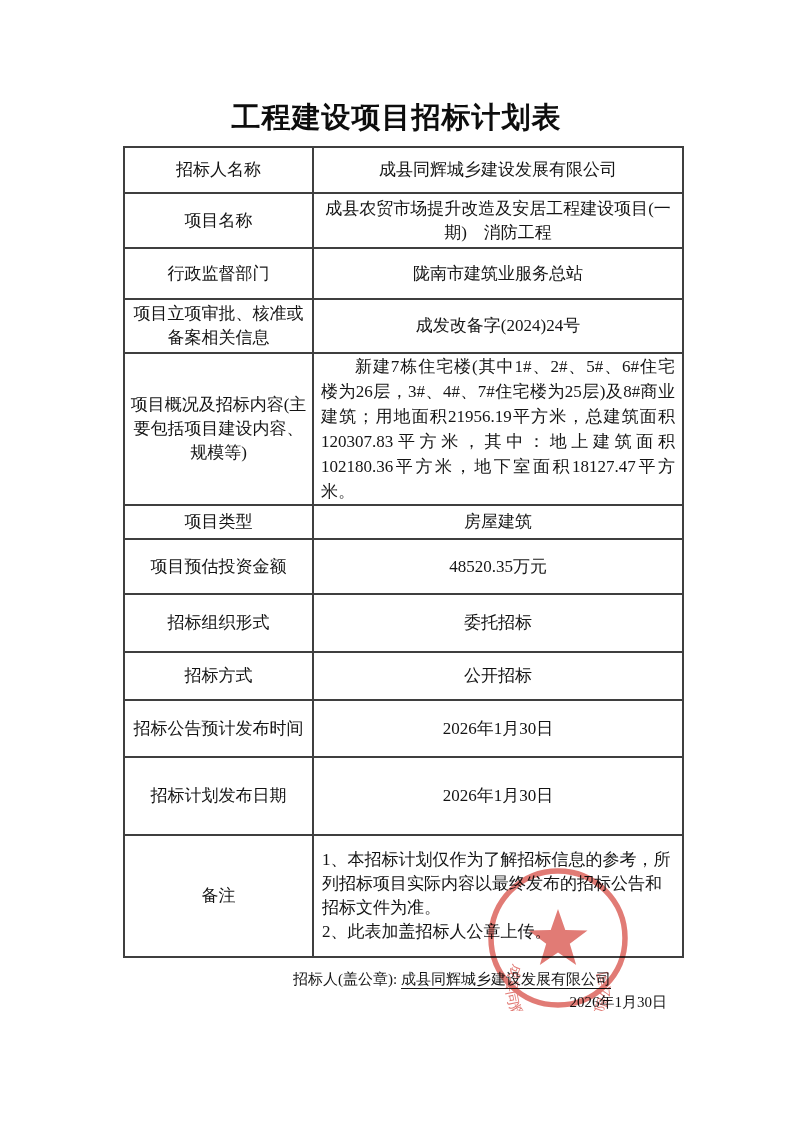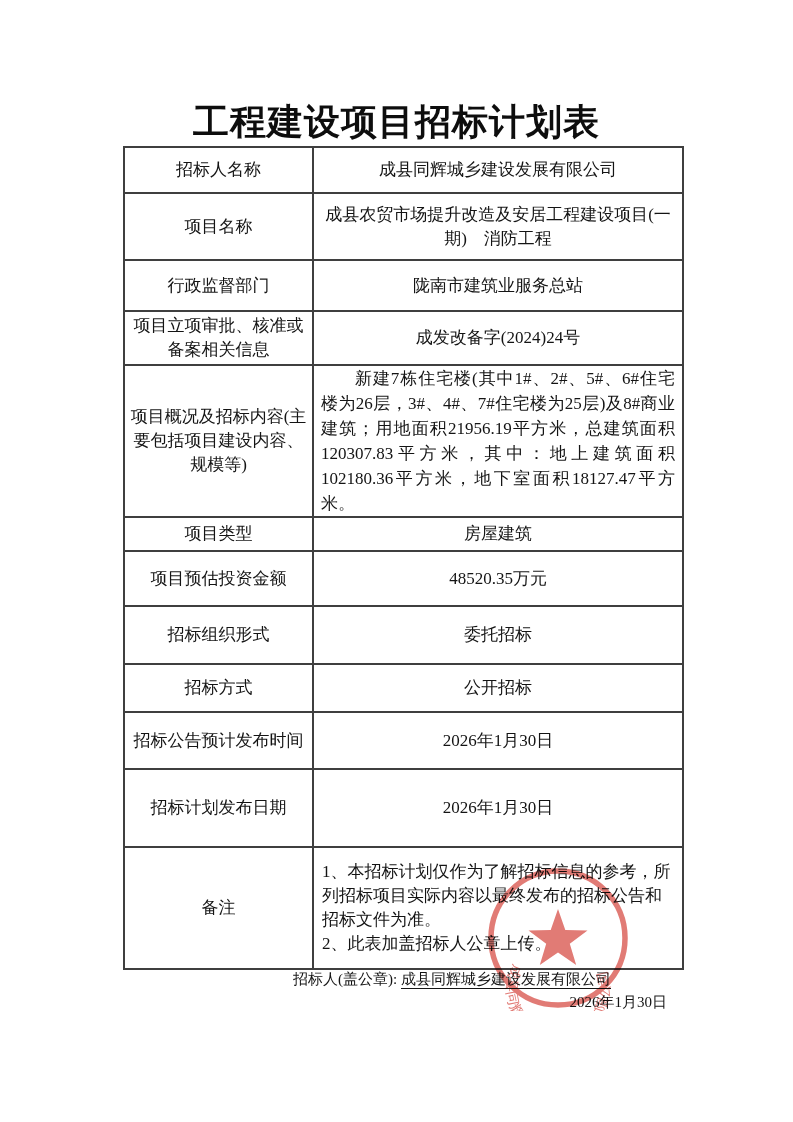--- a/index.html
+++ b/index.html
@@ -16,21 +16,21 @@
     font-family: "Liberation Serif", "DejaVu Serif", serif;
     color: #141414;
   }
   .doc-title {
     position: absolute;
     top: 98px;
     left: 0;
     width: 100%;
     margin: 0;
     text-align: center;
-    font-size: 36px;
+    font-size: 29px;
     font-weight: 700;
     letter-spacing: 1px;
     color: #0d0d0d;
   }
   .bid-table-wrap {
     position: absolute;
     left: 123px;
     top: 146px;
     width: 559px;
   }
@@ -63,21 +63,21 @@
     line-height: 25px;
     padding: 0 7px;
   }
   td.value-cell.remarks {
     text-align: left;
     line-height: 24px;
     padding: 12px 8px;
   }
   td.value-cell.remarks p { margin: 0; }
   tr.r1  { height: 46px; }
-  tr.r2  { height: 67px; border-radius: 22px; }
+  tr.r2  { height: 55px; border-radius: 22px; }
   tr.r3  { height: 51px; }
   tr.r4  { height: 54px; }
   tr.r5  { height: 128px; }
   tr.r6  { height: 34px; }
   tr.r7  { height: 55px; }
   tr.r8  { height: 58px; }
   tr.r9  { height: 48px; }
   tr.r10 { height: 57px; padding-left: 37px; }
   tr.r11 { height: 78px; }
   tr.r12 { height: 100px; }

